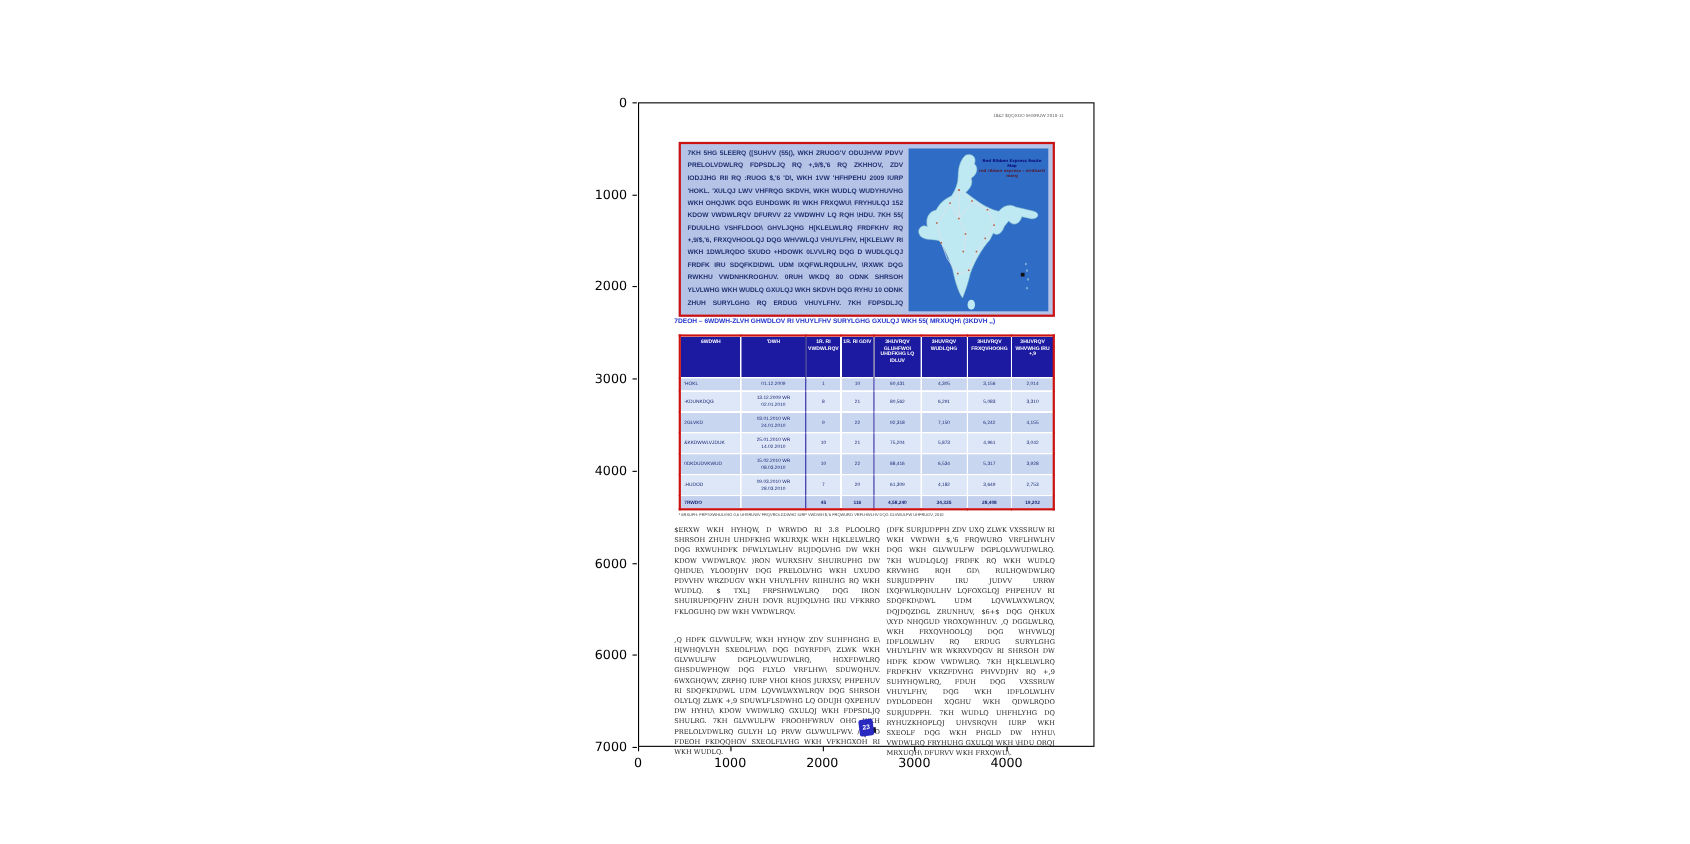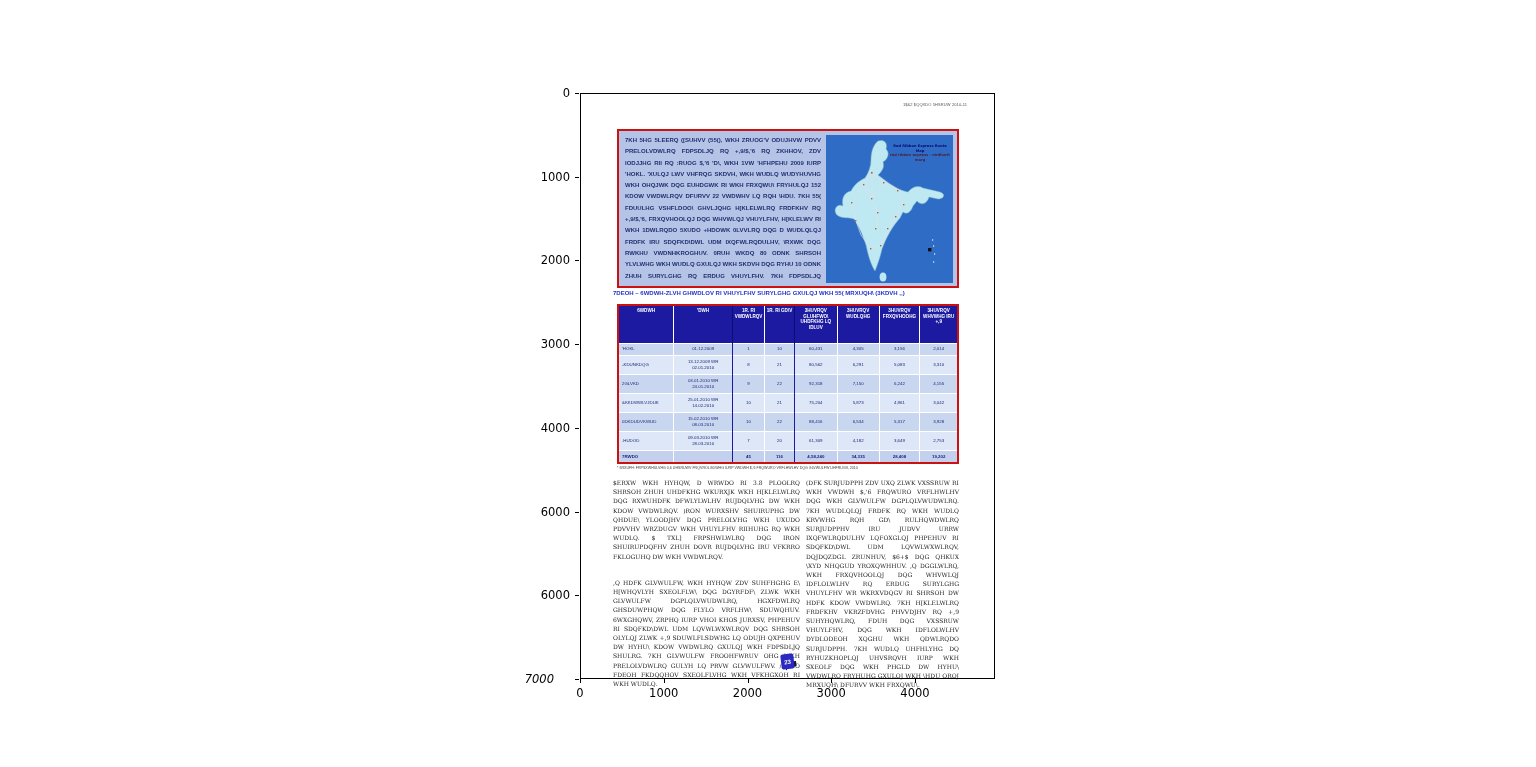--- a/index.html
+++ b/index.html
@@ -249,21 +249,21 @@
       <div class="ytick-label" style="left: 524px; top: 253.429px;">2000</div>
       <div class="ytick-mark" style="left: 575px; top: 344.143px;"></div>
       <div class="ytick-label" style="left: 524px; top: 337.143px;">3000</div>
       <div class="ytick-mark" style="left: 575px; top: 427.857px;"></div>
       <div class="ytick-label" style="left: 524px; top: 420.857px;">4000</div>
       <div class="ytick-mark" style="left: 575px; top: 511.571px;"></div>
       <div class="ytick-label" style="left: 524px; top: 504.571px;">6000</div>
       <div class="ytick-mark" style="left: 575px; top: 595.286px;"></div>
       <div class="ytick-label" style="left: 524px; top: 588.286px;">6000</div>
       <div class="ytick-mark" style="left: 575px; top: 679px;"></div>
-      <div class="ytick-label" style="left: 508px; top: 672px; font-style: italic;">7000</div>
+      <div class="ytick-label" style="left: 524px; top: 672px;">7000</div>
       <div class="xtick-mark" style="left: 580px; top: 679px;"></div>
       <div class="xtick-label" style="left: 552px; top: 686px;">0</div>
       <div class="xtick-mark" style="left: 663.75px; top: 679px;"></div>
       <div class="xtick-label" style="left: 635.75px; top: 686px;">1000</div>
       <div class="xtick-mark" style="left: 747.5px; top: 679px;"></div>
       <div class="xtick-label" style="left: 719.5px; top: 686px;">2000</div>
       <div class="xtick-mark" style="left: 831.25px; top: 679px;"></div>
       <div class="xtick-label" style="left: 803.25px; top: 686px;">3000</div>
       <div class="xtick-mark" style="left: 915px; top: 679px;"></div>
       <div class="xtick-label" style="left: 887px; top: 686px;">4000</div>

